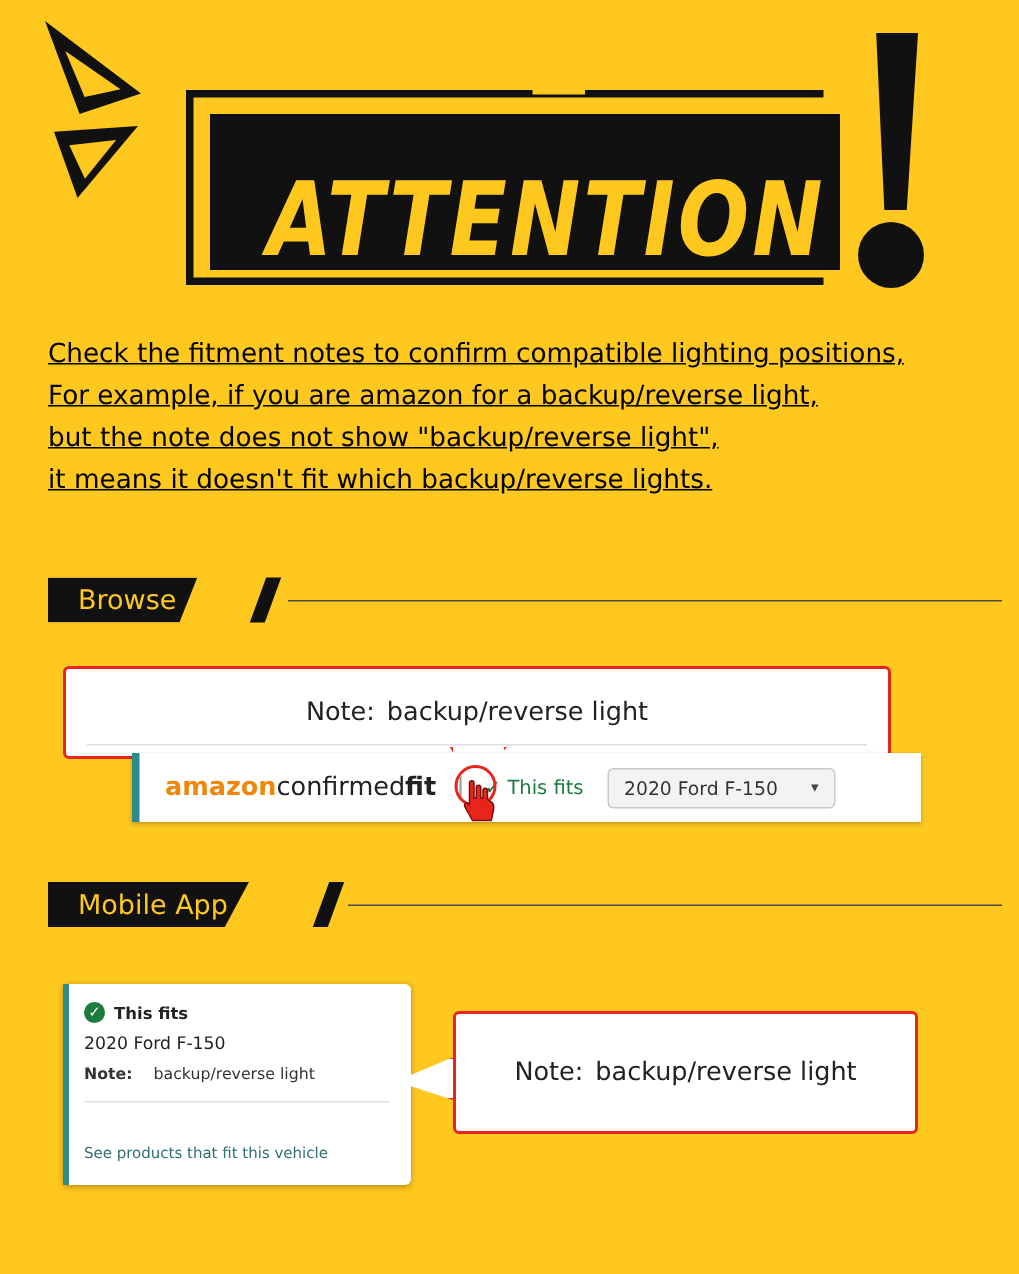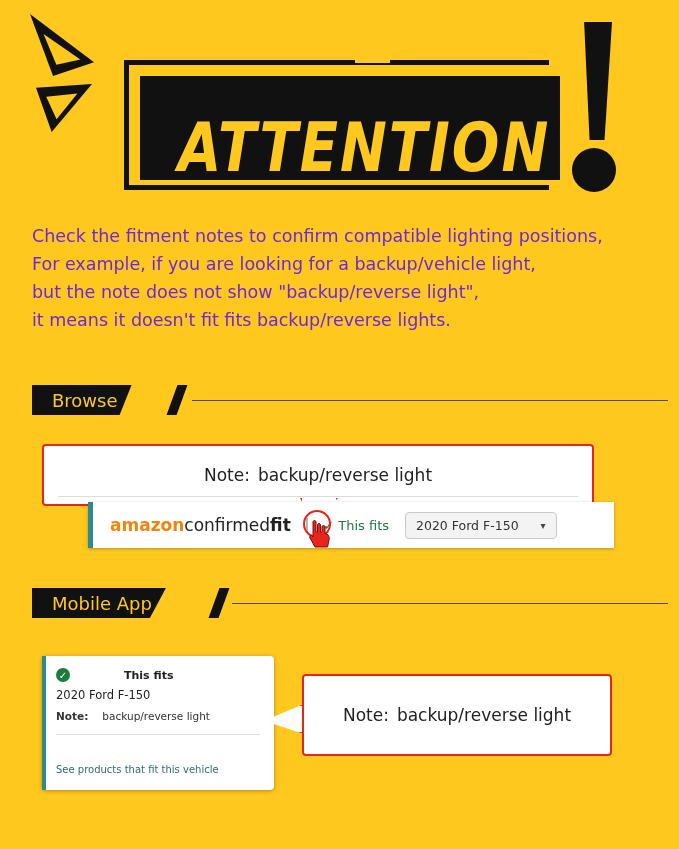--- a/index.html
+++ b/index.html
@@ -95,24 +95,25 @@
     width: 44px; height: 44px;
     border-radius: 50%;
     background: #111;
   }
 
   
   .para {
     position: absolute;
     left: 32px; top: 222px;
     width: 620px;
-    color: #6d28d9;
+    color: #000000;
     font-size: 17.5px;
     line-height: 28px;
     font-family: "DejaVu Sans", sans-serif;
+    text-decoration: underline;
   }
   .para div { white-space: nowrap; }
 
   
   .section {
     position: absolute;
     height: 30px;
     padding-left: 16px;
   }
   .section .tag {
@@ -277,21 +278,20 @@
     font-size: 10px;
     display: flex;
     align-items: center;
     justify-content: center;
   }
   .app-txt-bold {
     font-size: 11px;
     font-weight: bold;
     color: #222;
     font-family: "DejaVu Sans", sans-serif;
-    margin-left: 48px;
   }
   .app-vehicle {
     position: absolute;
     left: 14px; top: 32px;
     font-size: 11.5px;
     color: #222;
     font-family: "DejaVu Sans", sans-serif;
   }
   .app-note {
     position: absolute;
@@ -346,23 +346,23 @@
   <div class="blackbox">
     <span class="attention-word">ATTENTION</span>
   </div>
 
   <div class="bang-bar"></div>
   <div class="bang-dot"></div>
 </div>
 
 <div class="para">
   <div>Check the fitment notes to confirm compatible lighting positions,</div>
-  <div>For example, if you are looking for a backup/vehicle light,</div>
+  <div>For example, if you are amazon for a backup/reverse light,</div>
   <div>but the note does not show "backup/reverse light",</div>
-  <div>it means it doesn't fit fits backup/reverse lights.</div>
+  <div>it means it doesn't fit which backup/reverse lights.</div>
 </div>
 
 <div class="section" id="browse-section">
   <div class="tag">Browse</div>
   <div class="slash"></div>
   <div class="rule"></div>
 </div>
 
 <div class="note-box" id="browse-note">
   <span class="note-label">Note:</span>

